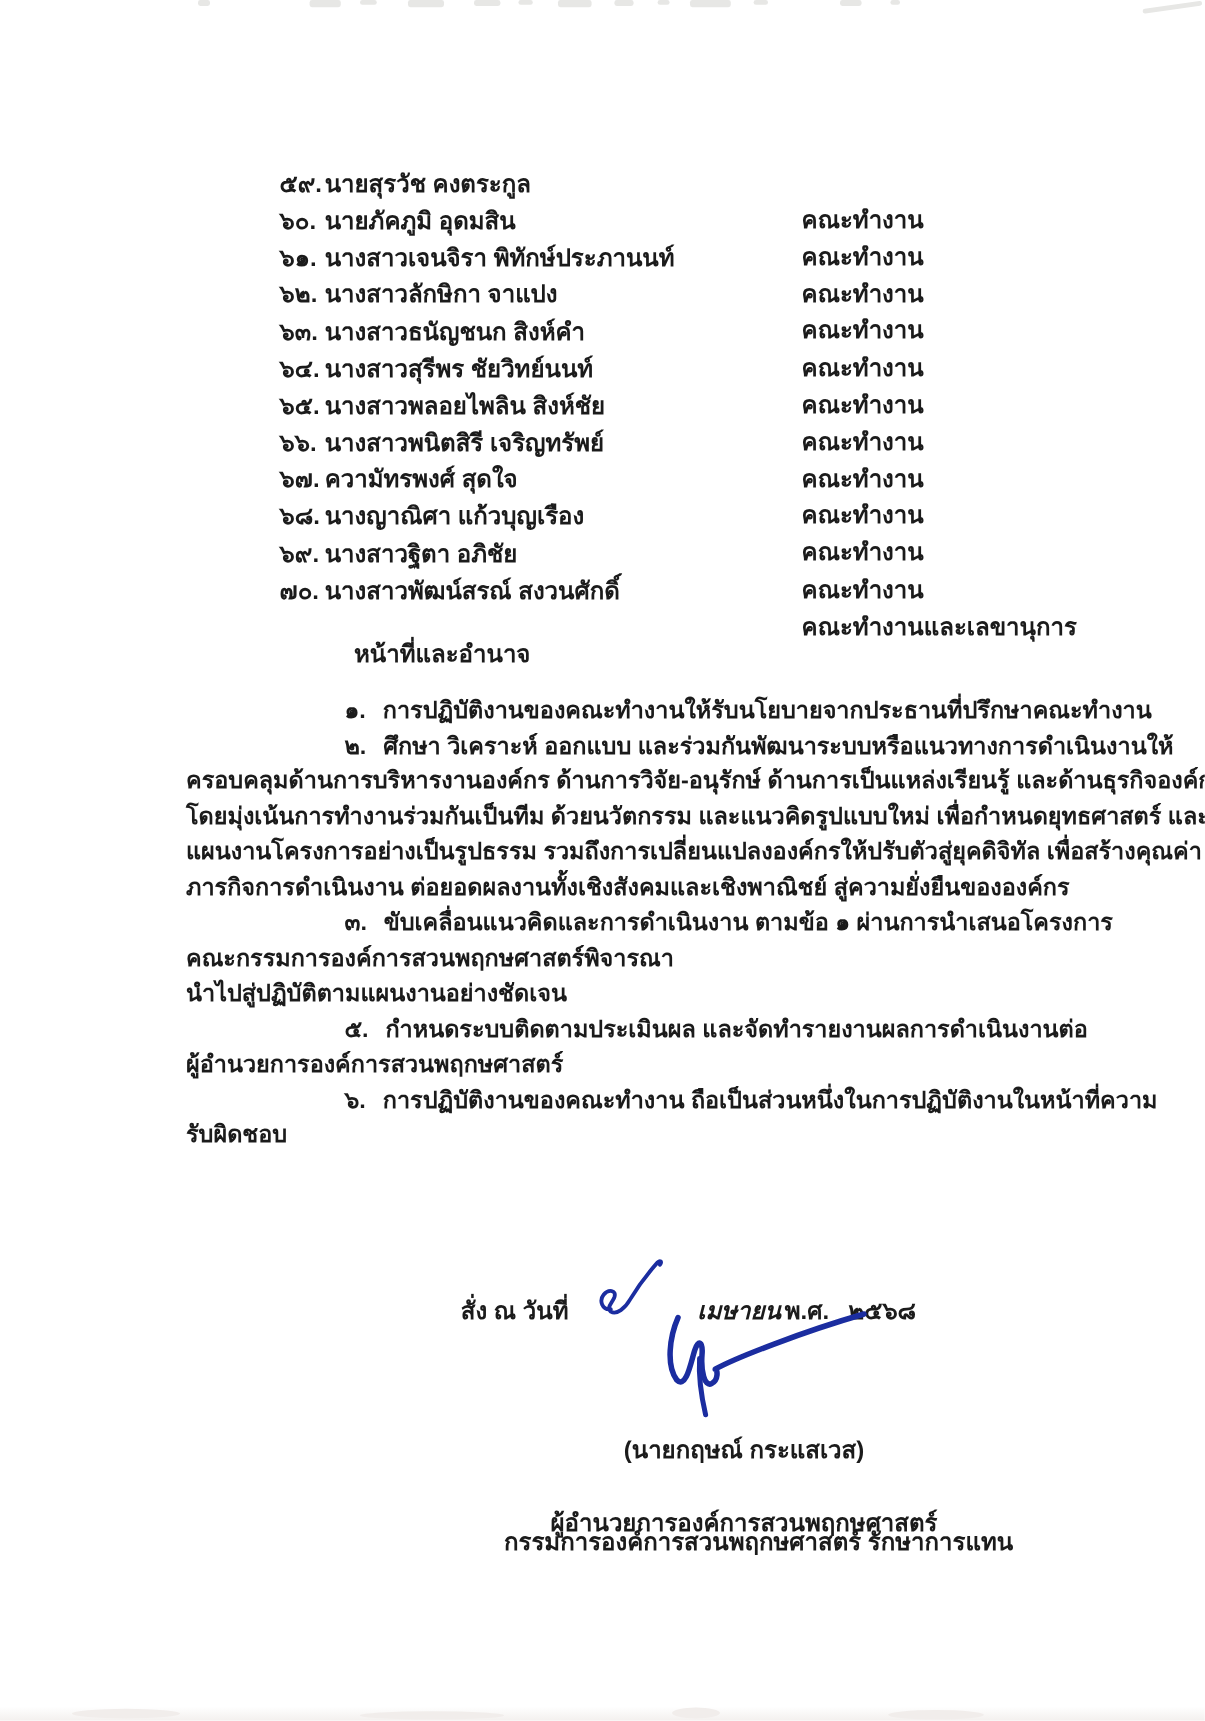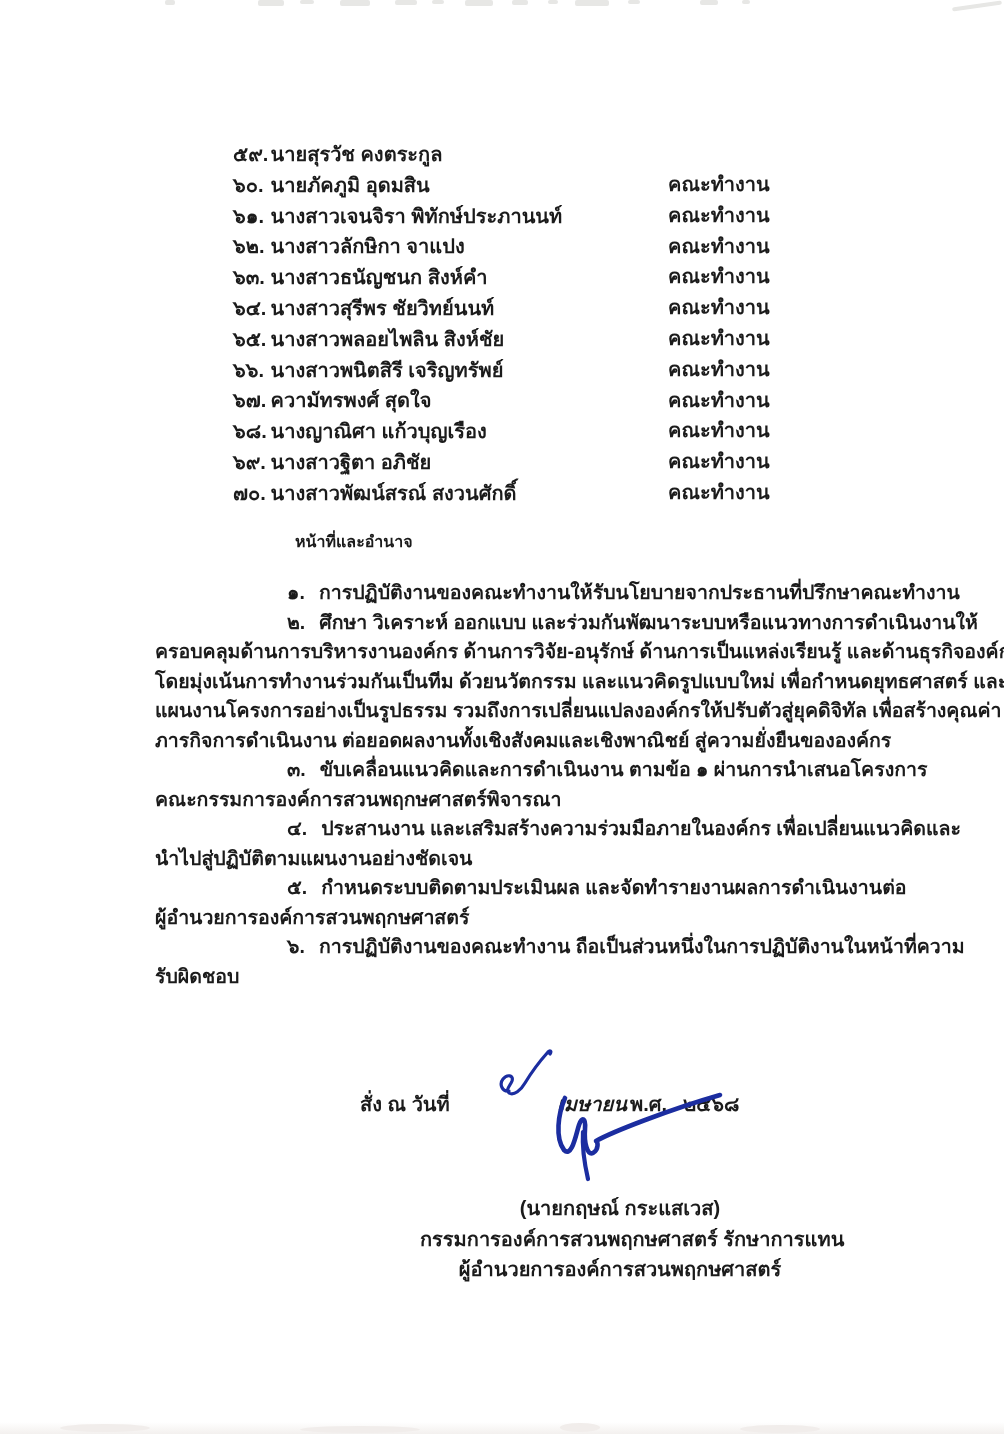--- a/index.html
+++ b/index.html
@@ -15,47 +15,47 @@
 
   
   .member-list{position:absolute;left:233px;top:139px;width:720px;}
   .member-row{position:relative;height:30.8px;line-height:30.8px;
     font-size:20px;font-weight:600;white-space:nowrap;}
   .member-no{display:inline-block;width:32px;}
   .member-role{position:absolute;left:435px;top:0;margin-top:30px;}
 
   
   .duties-heading{position:absolute;left:295px;top:529px;
-    font-size:16px;font-weight:700;white-space:nowrap;}
+    font-size:20px;font-weight:700;white-space:nowrap;}
 
   
   .duties{position:absolute;left:155px;top:578px;width:800px;}
   .duty-line{height:29.5px;line-height:29.5px;font-size:19.5px;
     font-weight:600;white-space:nowrap;}
   .duty-line.first{padding-left:132px;}
   .duty-num{display:inline-block;min-width:18px;margin-right:14px;}
 
   
   .order-line{position:absolute;left:0;top:1076px;width:1004px;height:32px;
     font-size:20px;font-weight:600;white-space:nowrap;}
-  .order-line span{position:absolute;top:12px;}
+  .order-line span{position:absolute;top:0;margin-left:24px;}
   .order-prefix{left:360px;}
   .order-month{left:557px;font-style:italic;}
   .order-era{left:630px;}
   .order-year{left:683px;}
 
   .ink{position:absolute;}
   .day-ink{left:494px;top:1046px;}
   .sig-ink{left:552px;top:1090px;}
 
   
   .sig-block{position:absolute;left:400px;width:400px;text-align:center;
     font-size:20px;font-weight:600;white-space:nowrap;margin-left:20px;}
   .signer-name{top:1192px;}
-  .signer-title1{top:1223px;text-align:right;}
+  .signer-title1{top:1269px;text-align:right;}
   .signer-title2{top:1253px;}
 
   
   .bottom-noise{position:absolute;left:0;bottom:0;width:1004px;height:12px;
     background:linear-gradient(to top,#f3f0ee,rgba(255,255,255,0));}
   .bottom-blob{position:absolute;background:#f1edeb;border-radius:50%;}
 </style>
 </head>
 <body>
 
@@ -141,35 +141,35 @@
 
   <div class="member-row">
     <span class="member-no">๖๙.</span>
     <span class="member-name">นางสาวฐิตา อภิชัย</span>
     <span class="member-role">คณะทำงาน</span>
   </div>
 
   <div class="member-row">
     <span class="member-no">๗๐.</span>
     <span class="member-name">นางสาวพัฒน์สรณ์ สงวนศักดิ์</span>
+    <span class="member-role">คณะทำงานและเลขานุการ</span>
   </div>
 </div>
 
   <div class="duties-heading">หน้าที่และอำนาจ</div>
 
   <div class="duties" id="duties">
       <div class="duty-line first"><span class="duty-num">๑.</span><span>การปฏิบัติงานของคณะทำงานให้รับนโยบายจากประธานที่ปรึกษาคณะทำงาน</span></div>
       <div class="duty-line first"><span class="duty-num">๒.</span><span>ศึกษา วิเคราะห์ ออกแบบ และร่วมกันพัฒนาระบบหรือแนวทางการดำเนินงานให้</span></div>
       <div class="duty-line">ครอบคลุมด้านการบริหารงานองค์กร  ด้านการวิจัย-อนุรักษ์ ด้านการเป็นแหล่งเรียนรู้ และด้านธุรกิจองค์กร</div>
       <div class="duty-line">โดยมุ่งเน้นการทำงานร่วมกันเป็นทีม ด้วยนวัตกรรม และแนวคิดรูปแบบใหม่ เพื่อกำหนดยุทธศาสตร์ และ</div>
       <div class="duty-line">แผนงานโครงการอย่างเป็นรูปธรรม รวมถึงการเปลี่ยนแปลงองค์กรให้ปรับตัวสู่ยุคดิจิทัล  เพื่อสร้างคุณค่า</div>
       <div class="duty-line">ภารกิจการดำเนินงาน ต่อยอดผลงานทั้งเชิงสังคมและเชิงพาณิชย์ สู่ความยั่งยืนขององค์กร</div>
       <div class="duty-line first"><span class="duty-num">๓.</span><span>ขับเคลื่อนแนวคิดและการดำเนินงาน ตามข้อ ๑  ผ่านการนำเสนอโครงการ</span></div>
       <div class="duty-line">คณะกรรมการองค์การสวนพฤกษศาสตร์พิจารณา</div>
-      <div class="duty-line first"><span class="duty-num">๔.</span><span>ประสานงาน และเสริมสร้างความร่วมมือภายในองค์กร เพื่อเปลี่ยนแนวคิดและ</span></div>
       <div class="duty-line">นำไปสู่ปฏิบัติตามแผนงานอย่างชัดเจน</div>
       <div class="duty-line first"><span class="duty-num">๕.</span><span>กำหนดระบบติดตามประเมินผล และจัดทำรายงานผลการดำเนินงานต่อ</span></div>
       <div class="duty-line">ผู้อำนวยการองค์การสวนพฤกษศาสตร์</div>
       <div class="duty-line first"><span class="duty-num">๖.</span><span>การปฏิบัติงานของคณะทำงาน ถือเป็นส่วนหนึ่งในการปฏิบัติงานในหน้าที่ความ</span></div>
       <div class="duty-line">รับผิดชอบ</div>
     </div>
 
   <div class="order-line">
     <span class="order-prefix">สั่ง ณ วันที่</span>
     <span class="order-month">เมษายน</span>

